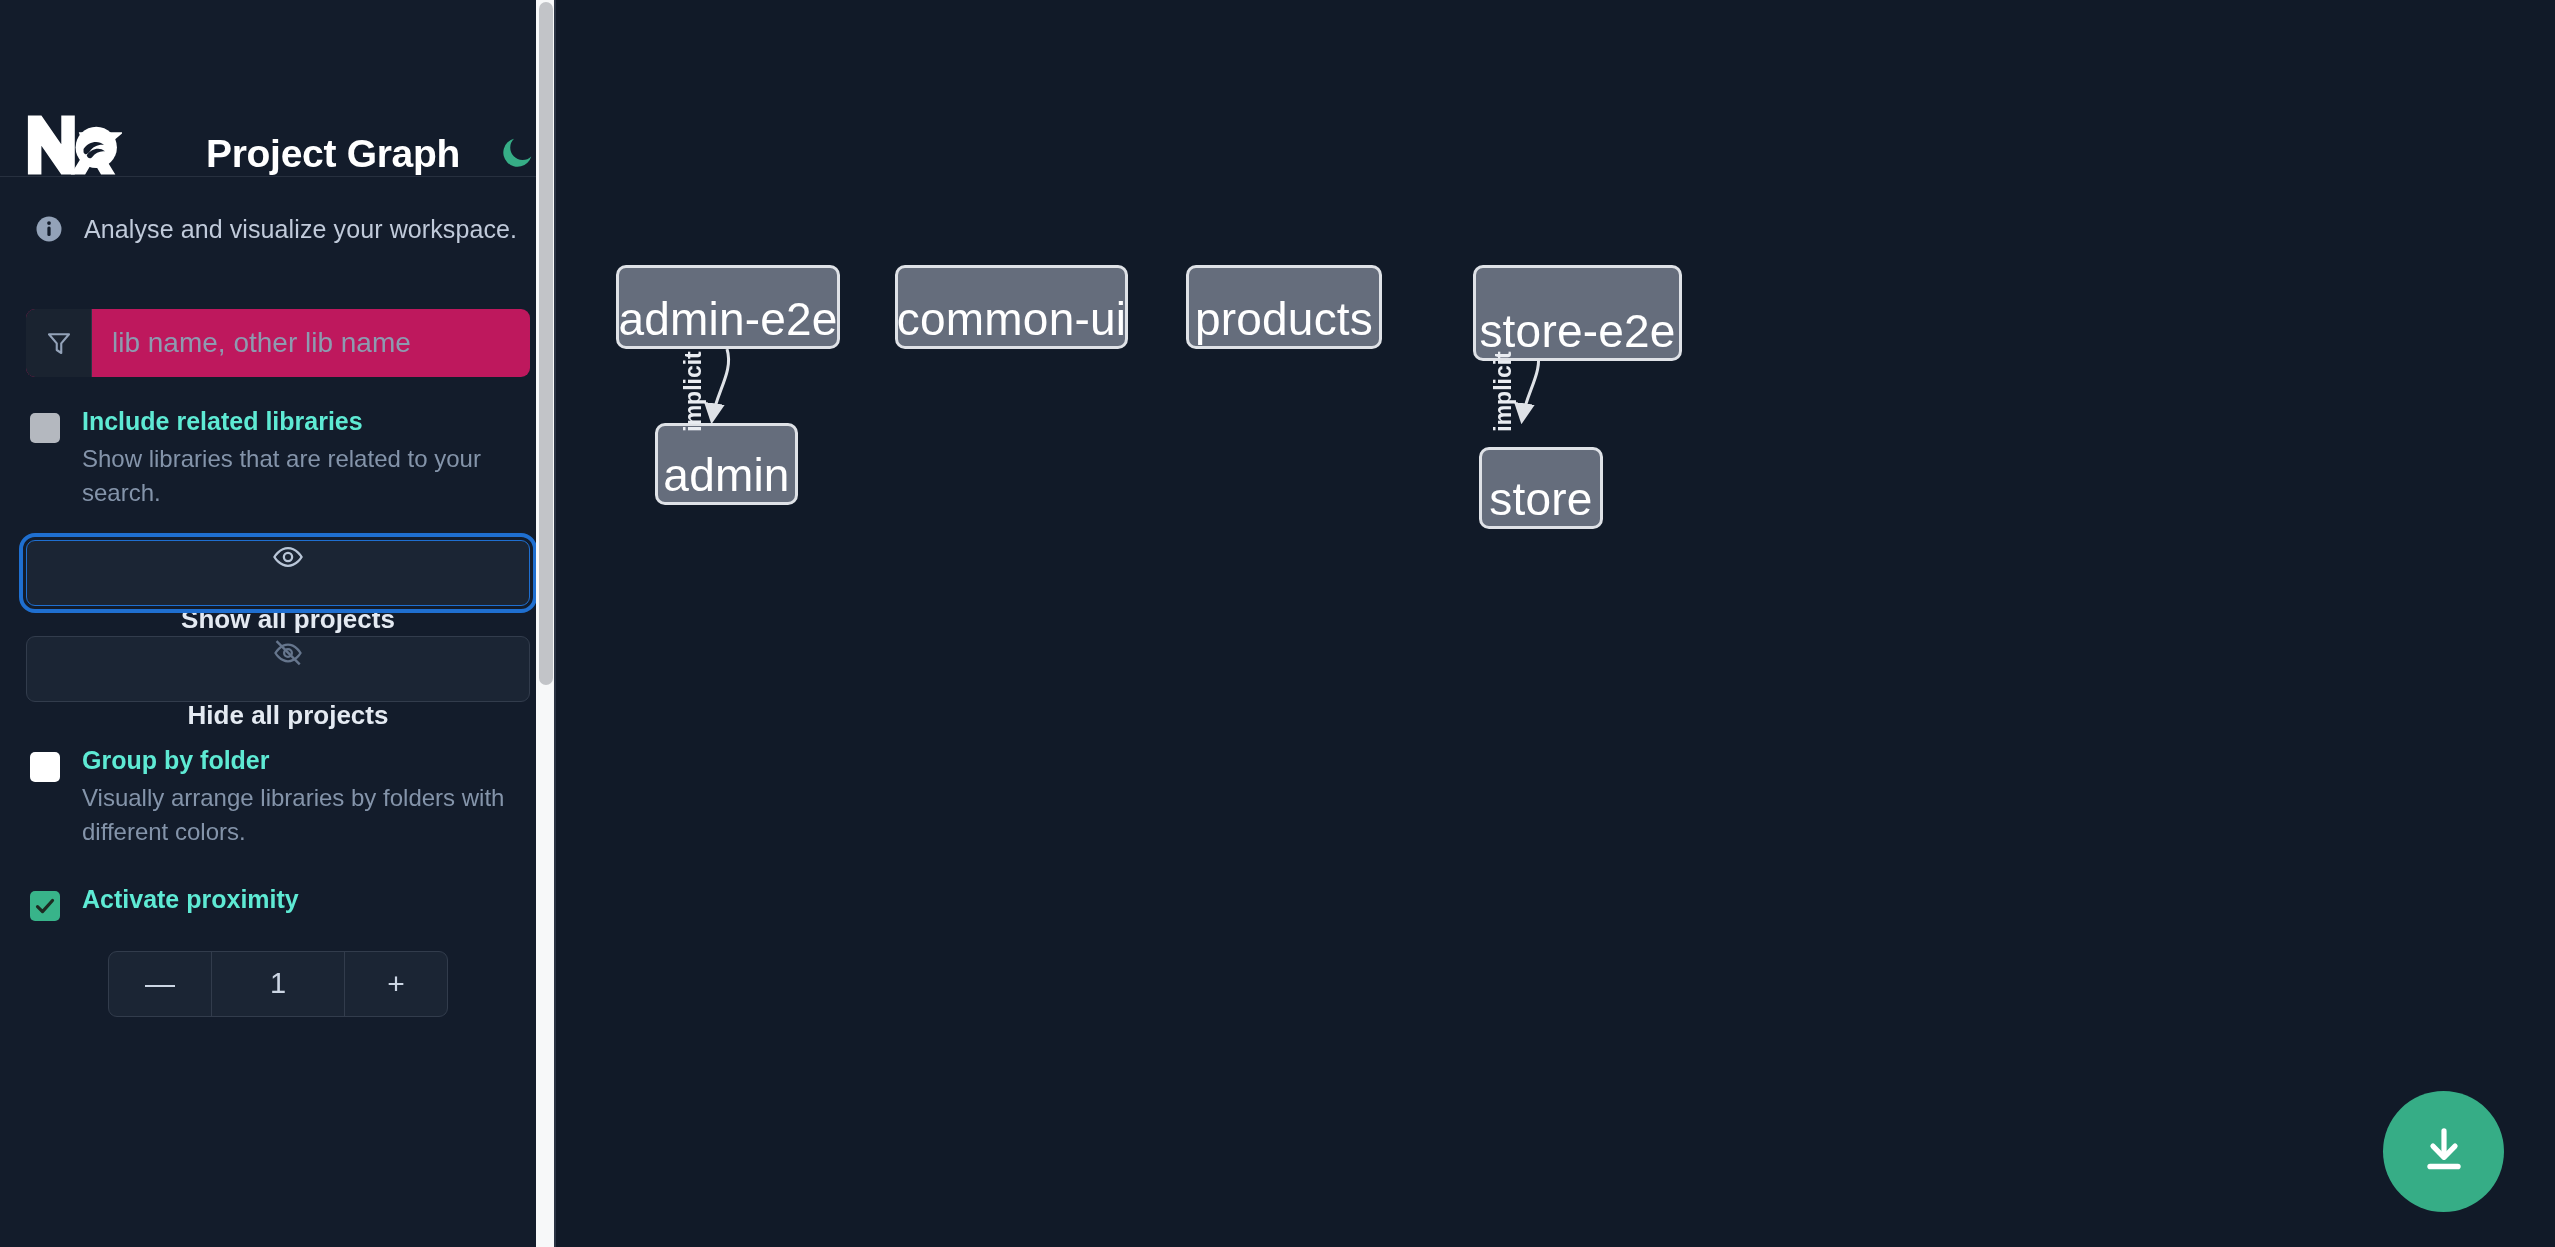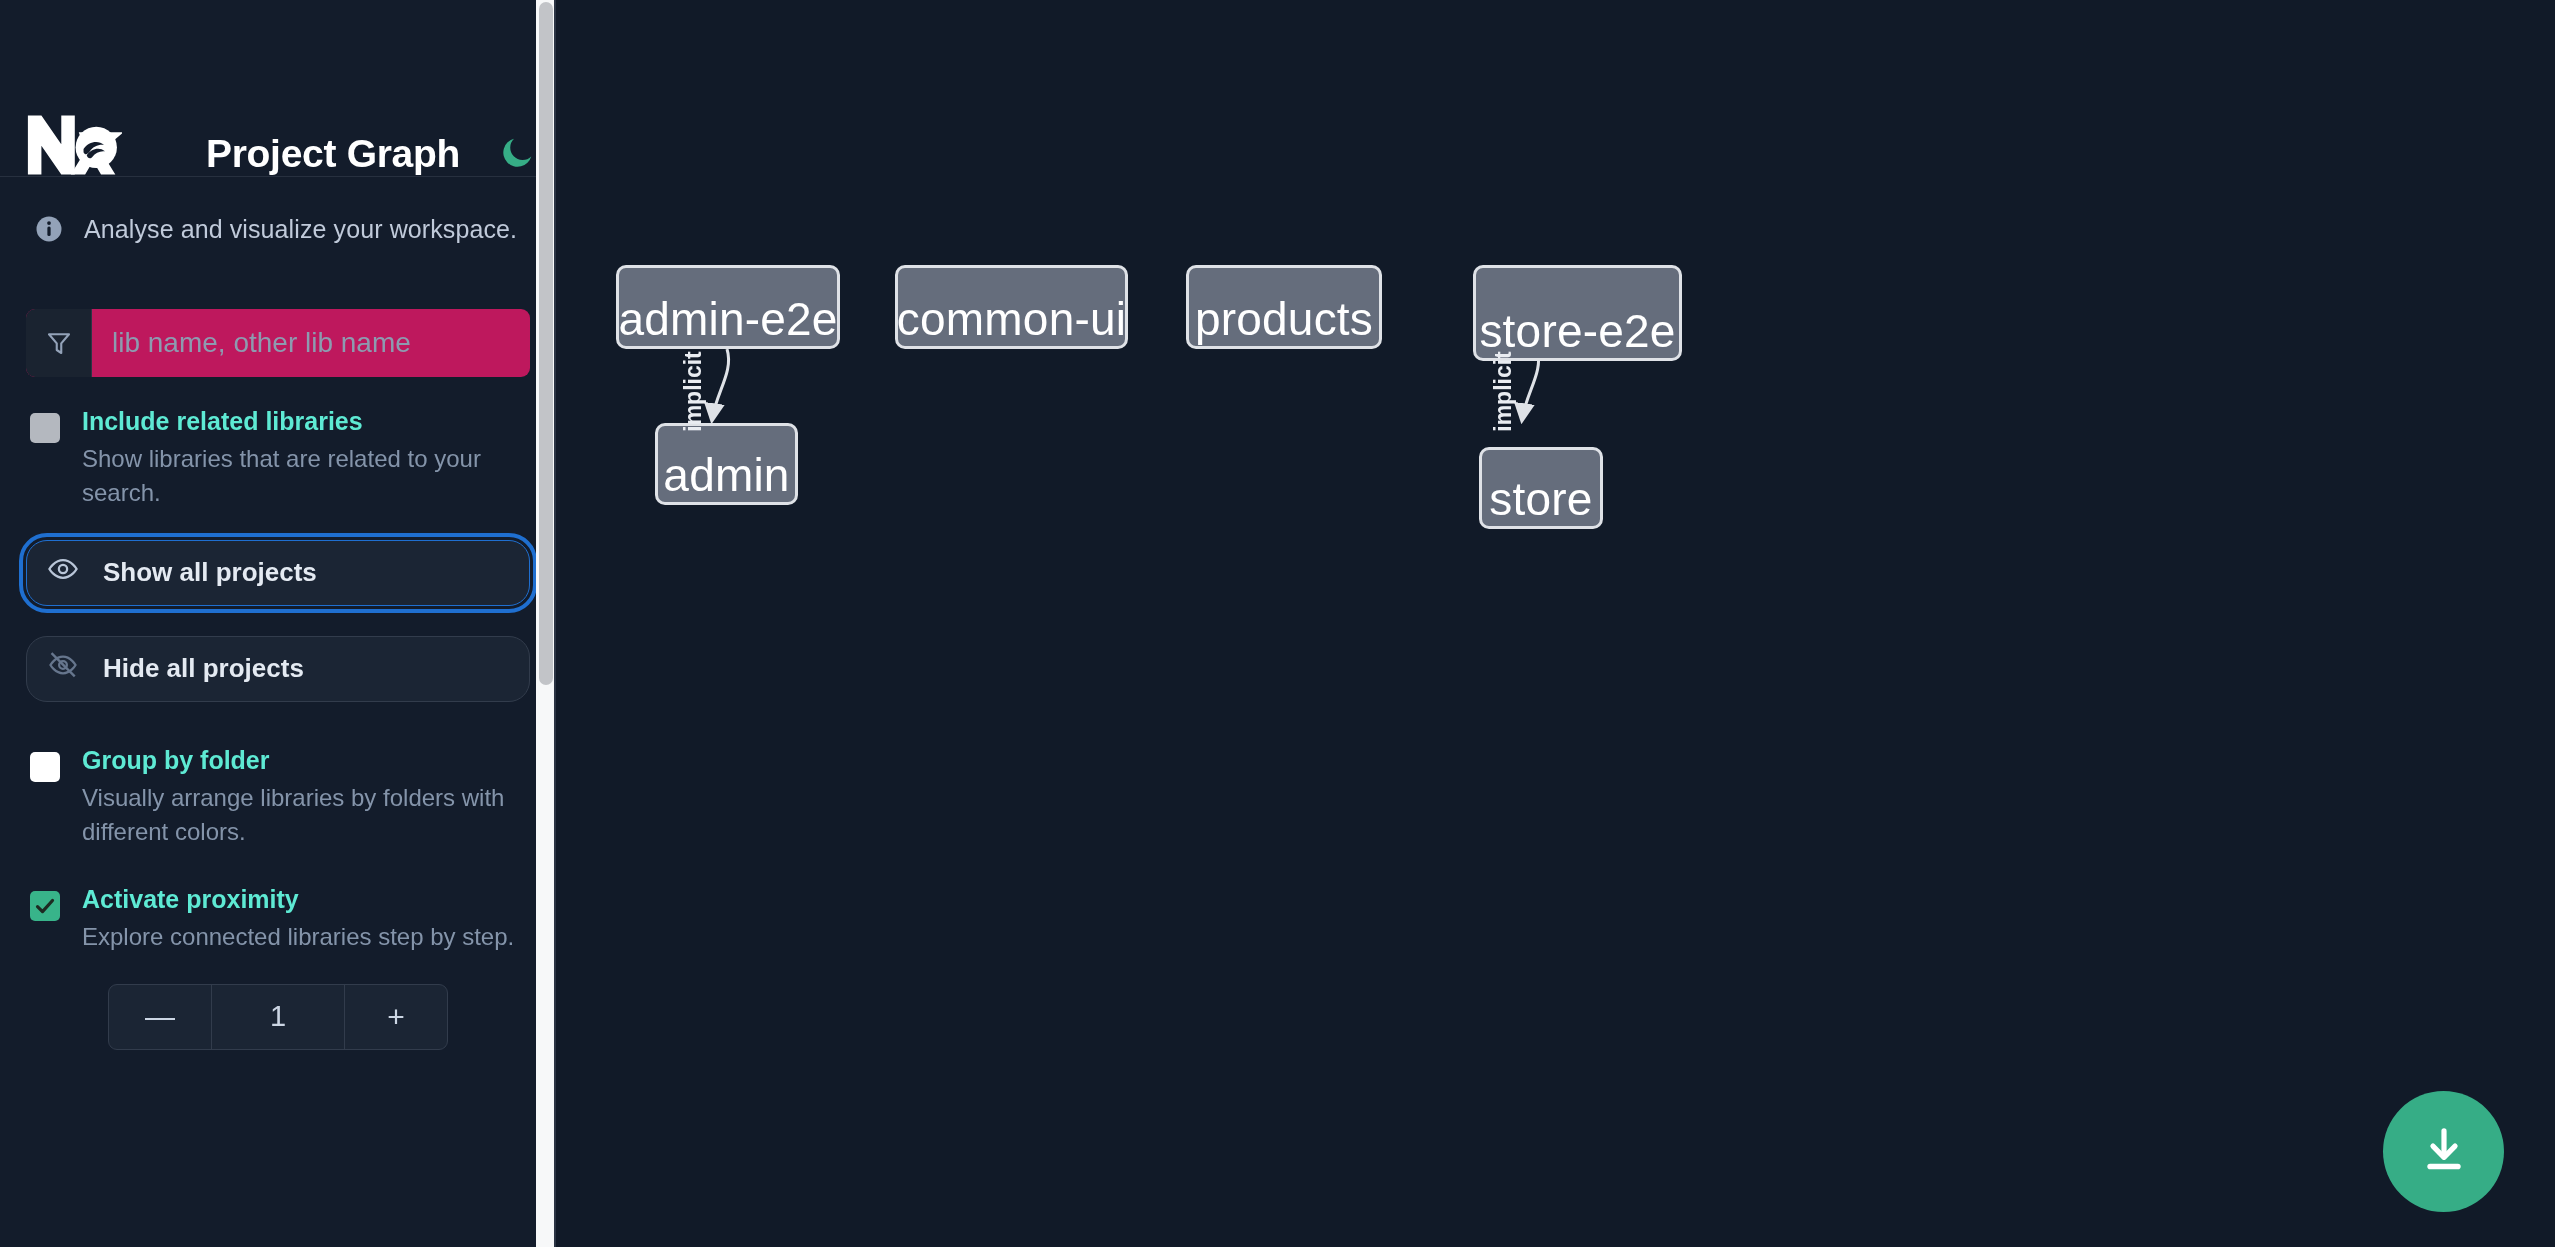--- a/index.html
+++ b/index.html
@@ -118,26 +118,27 @@
 
   .btn {
     margin-top: 30px;
     height: 66px;
     width: 100%;
     display: flex; align-items: center;
     gap: 24px;
     padding-left: 20px;
     background: #1b2534;
     border: 1px solid #323c4c;
-    border-radius: 21px;
+    border-radius: 9px;
     color: #e4eaf2;
     font-size: 26px;
     font-weight: 700;
     font-family: "Liberation Sans", sans-serif;
     cursor: pointer;
+    flex-direction: column;
   }
   .btn.focused {
     outline: 4px solid #1f6fd0;
     outline-offset: 3px;
     border-color: #1f6fd0;
   }
   .btn svg { flex: 0 0 auto; }
 
   .stepper {
     margin: 30px auto 0 auto;
@@ -306,21 +307,20 @@
       </div>
 
       <div class="opt-row" style="padding-top:36px">
         <span class="cb green">
           <svg viewBox="0 0 24 24" width="24" height="24" aria-hidden="true">
             <path d="M4.5 12.6l5 5L19.5 6.5" fill="none" stroke="#1d2a22" stroke-width="3.2" stroke-linecap="round" stroke-linejoin="round"></path>
           </svg>
         </span>
         <span class="opt-texts">
           <span class="opt-title">Activate proximity</span>
-          <div class="opt-desc">Explore connected libraries step by step.</div>
         </span>
       </div>
 
       <div class="stepper">
         <span class="step-seg">—</span>
         <span class="step-seg value">1</span>
         <span class="step-seg">+</span>
       </div>
 
     </div>

